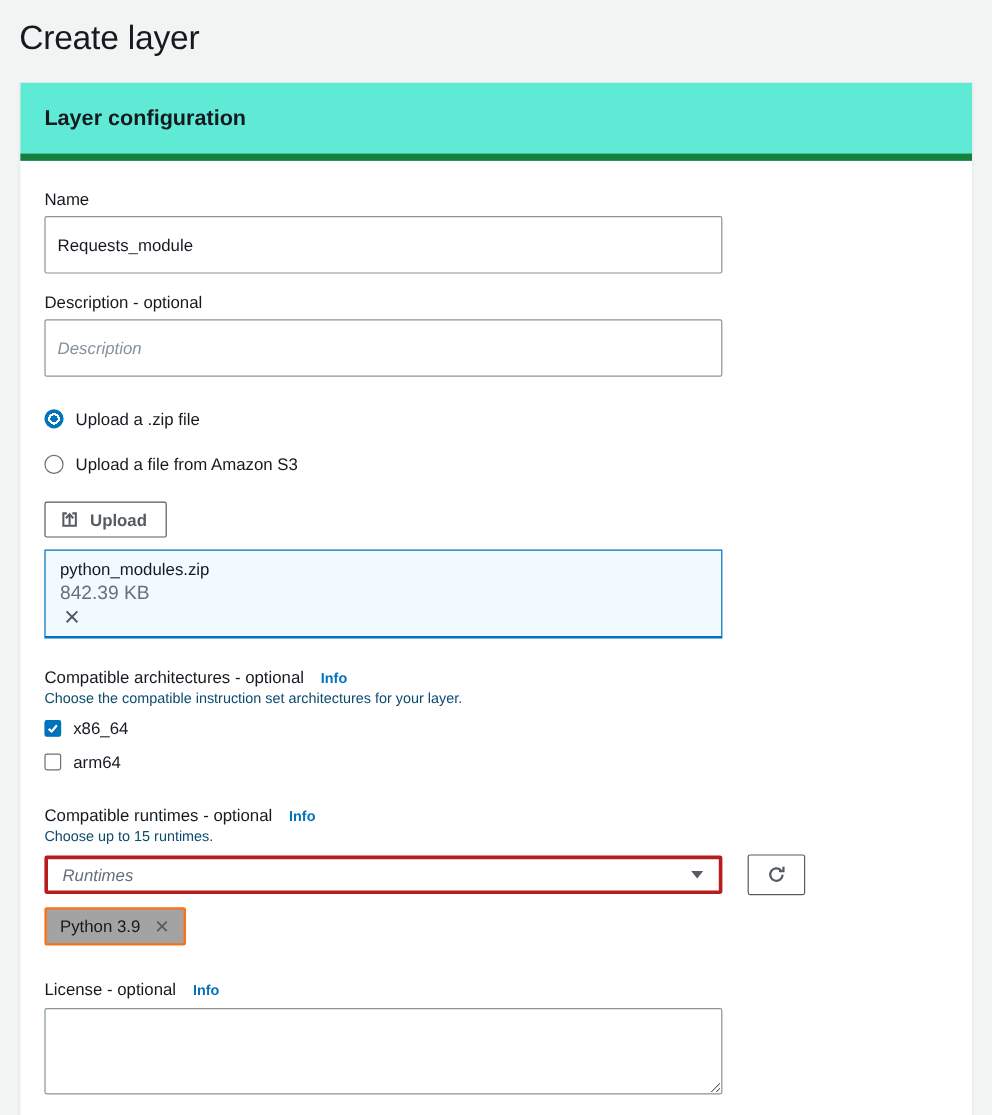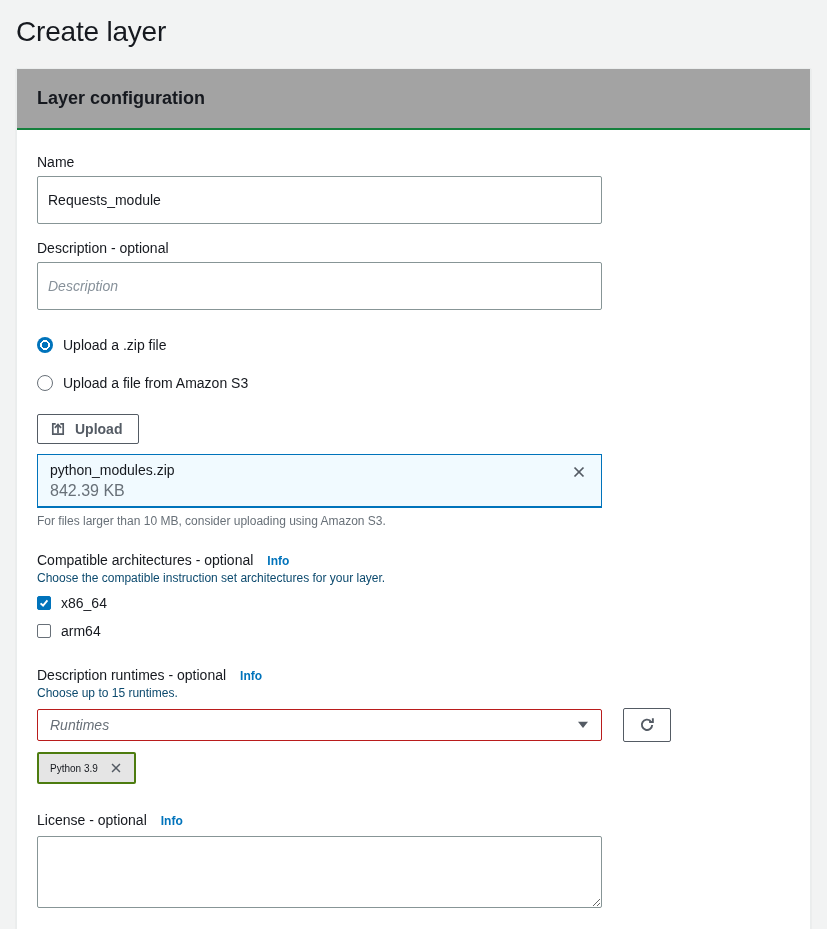--- a/index.html
+++ b/index.html
@@ -15,22 +15,22 @@
   h1.page-title {
     font-size: 28px; font-weight: 400; margin: 4px 0 20px; color: #16191f;
     letter-spacing: -0.2px;
   }
   .card {
     background: #fff;
     border: 1px solid #eaeded;
     box-shadow: 0 1px 1px 0 rgba(0,28,36,0.15);
   }
   .card-header {
-    background: #a3a3a3;
-    border-bottom: 2px solid #15803d;
+    background: #5eead4;
+    border-bottom: 6px solid #15803d;
     padding: 19px 20px;
   }
   .card-header h2 { margin: 0; font-size: 18px; font-weight: 700; }
   .card-body { padding: 24px 20px 28px; }
 
   .field-label { display: block; margin-bottom: 6px; font-size: 14px; }
   .opt { }
   .text-input {
     width: 565px; height: 48px;
     border: 1px solid #879596; border-radius: 2px;
@@ -58,21 +58,21 @@
     background: #fff; border: 1px solid #545b64; border-radius: 2px;
     font-family: inherit; font-size: 14px; font-weight: 700; color: #545b64;
     cursor: pointer;
   }
 
   .file-box {
     width: 565px; margin-top: 10px;
     background: #f1faff;
     border: 1px solid #0073bb; border-bottom-width: 2px;
     padding: 7px 12px 6px;
-    display: flex; justify-content: space-between; align-items: flex-start;
+    display: flex; justify-content: space-between; align-items: flex-start; flex-direction: column;
   }
   .file-name { font-size: 14px; color: #16191f; }
   .file-size { font-size: 16px; color: #687078; margin-top: 4px; }
   .icon-btn {
     background: none; border: none; padding: 2px; cursor: pointer; line-height: 0;
   }
   .hint { font-size: 12px; color: #687078; margin-top: 6px; }
 
   .section-head { margin-top: 24px; display: flex; align-items: baseline; }
   .section-head .field-label { margin: 0; }
@@ -86,37 +86,37 @@
   .checkbox {
     width: 14px; height: 14px; flex: 0 0 auto; border-radius: 2px;
     border: 1px solid #687078; background: #fff;
     display: flex; align-items: center; justify-content: center;
   }
   .checkbox.checked { border-color: #0073bb; background: #0073bb; }
 
   .select-row { display: flex; align-items: center; margin-top: 8px; }
   .select {
     width: 565px; height: 32px;
-    border: 1px solid #b91c1c; border-radius: 2px; background: #fff;
+    border: 3px solid #b91c1c; border-radius: 2px; background: #fff;
     display: flex; align-items: center; justify-content: space-between;
     padding: 0 12px; cursor: pointer;
   }
   .select .placeholder { font-style: italic; color: #687078; }
   .refresh-btn {
     margin-left: 21px; width: 48px; height: 34px;
     background: #fff; border: 1px solid #545b64; border-radius: 2px;
     display: flex; align-items: center; justify-content: center; cursor: pointer;
   }
 
   .token {
     margin-top: 10px;
     display: inline-flex; align-items: center; gap: 9px;
     padding: 5px 9px 5px 11px;
-    background: #e5e5e5; border: 2px solid #4d7c0f; border-radius: 2px;
-    font-size: 10px; color: #16191f;
+    background: #a3a3a3; border: 2px solid #f97316; border-radius: 2px;
+    font-size: 14px; color: #16191f;
   }
 
   .license-textarea {
     display: block; width: 565px; height: 72px; margin-top: 8px;
     border: 1px solid #879596; border-radius: 2px;
     font-family: inherit; font-size: 14px; padding: 6px 10px;
     resize: both; color: #16191f;
   }
 
   .footer-actions {
@@ -187,21 +187,20 @@
         </div>
         <button class="icon-btn">
           <span>
             <svg width="16" height="16" viewBox="0 0 16 16" stroke="#545b64" stroke-width="1.7">
               <path d="M3.5 3.5 L12.5 12.5"></path>
                 <path d="M12.5 3.5 L3.5 12.5"></path>
             </svg>
           </span>
         </button>
       </div>
-      <div class="hint">For files larger than 10 MB, consider uploading using Amazon S3.</div>
 
       
       <div class="section-head">
         <span class="field-label"><span>Compatible architectures -</span>&nbsp;<span class="opt">optional</span></span>
         <a class="info-link">Info</a>
       </div>
       <div class="section-hint">Choose the compatible instruction set architectures for your layer.</div>
 
       <div class="cb-row">
         <span class="checkbox checked">
@@ -211,21 +210,21 @@
         </span>
         <span>x86_64</span>
       </div>
       <div class="cb-row">
         <span class="checkbox"></span>
         <span>arm64</span>
       </div>
 
       
       <div class="section-head" style="margin-top:26px">
-        <span class="field-label"><span>Description runtimes -</span>&nbsp;<span class="opt">optional</span></span>
+        <span class="field-label"><span>Compatible runtimes -</span>&nbsp;<span class="opt">optional</span></span>
         <a class="info-link">Info</a>
       </div>
       <div class="section-hint">Choose up to 15 runtimes.</div>
 
       <div class="select-row">
         <div class="select">
           <span class="placeholder">Runtimes</span>
           <span>
             <svg width="12" height="8" viewBox="0 0 12 8">
                 <path d="M1 0.8 L11 0.8 L6 7 Z" fill="#545b64"></path>

